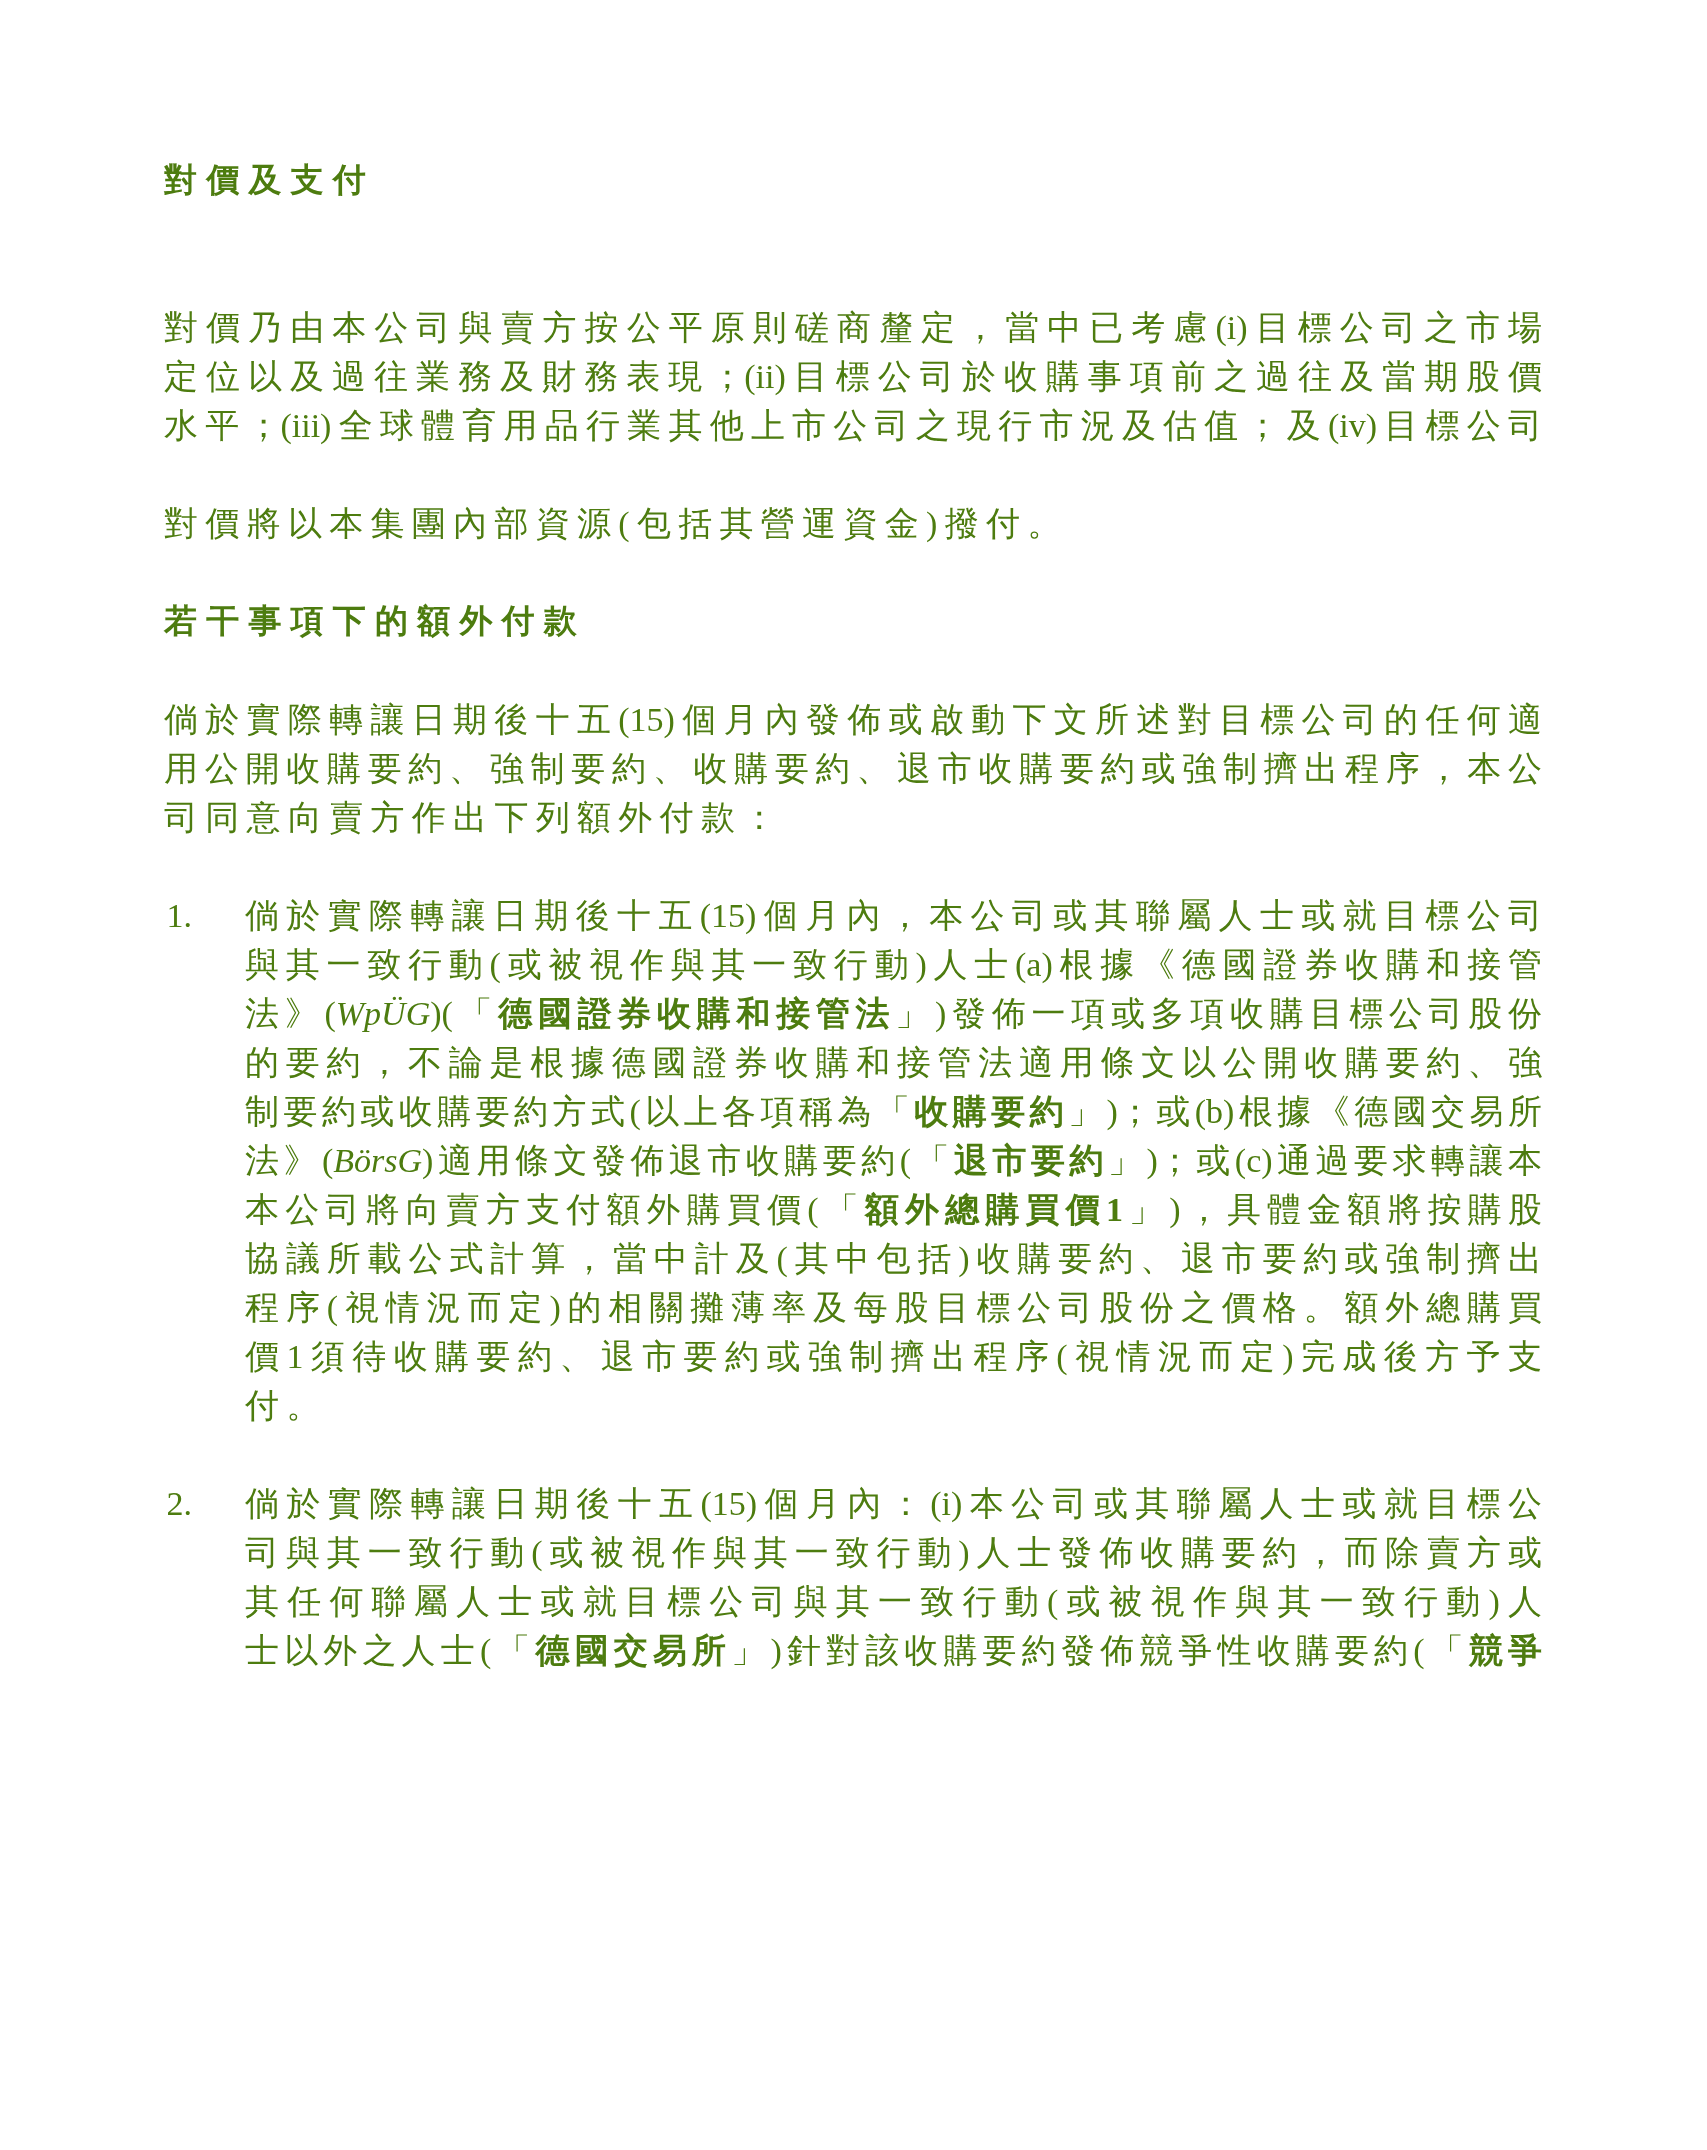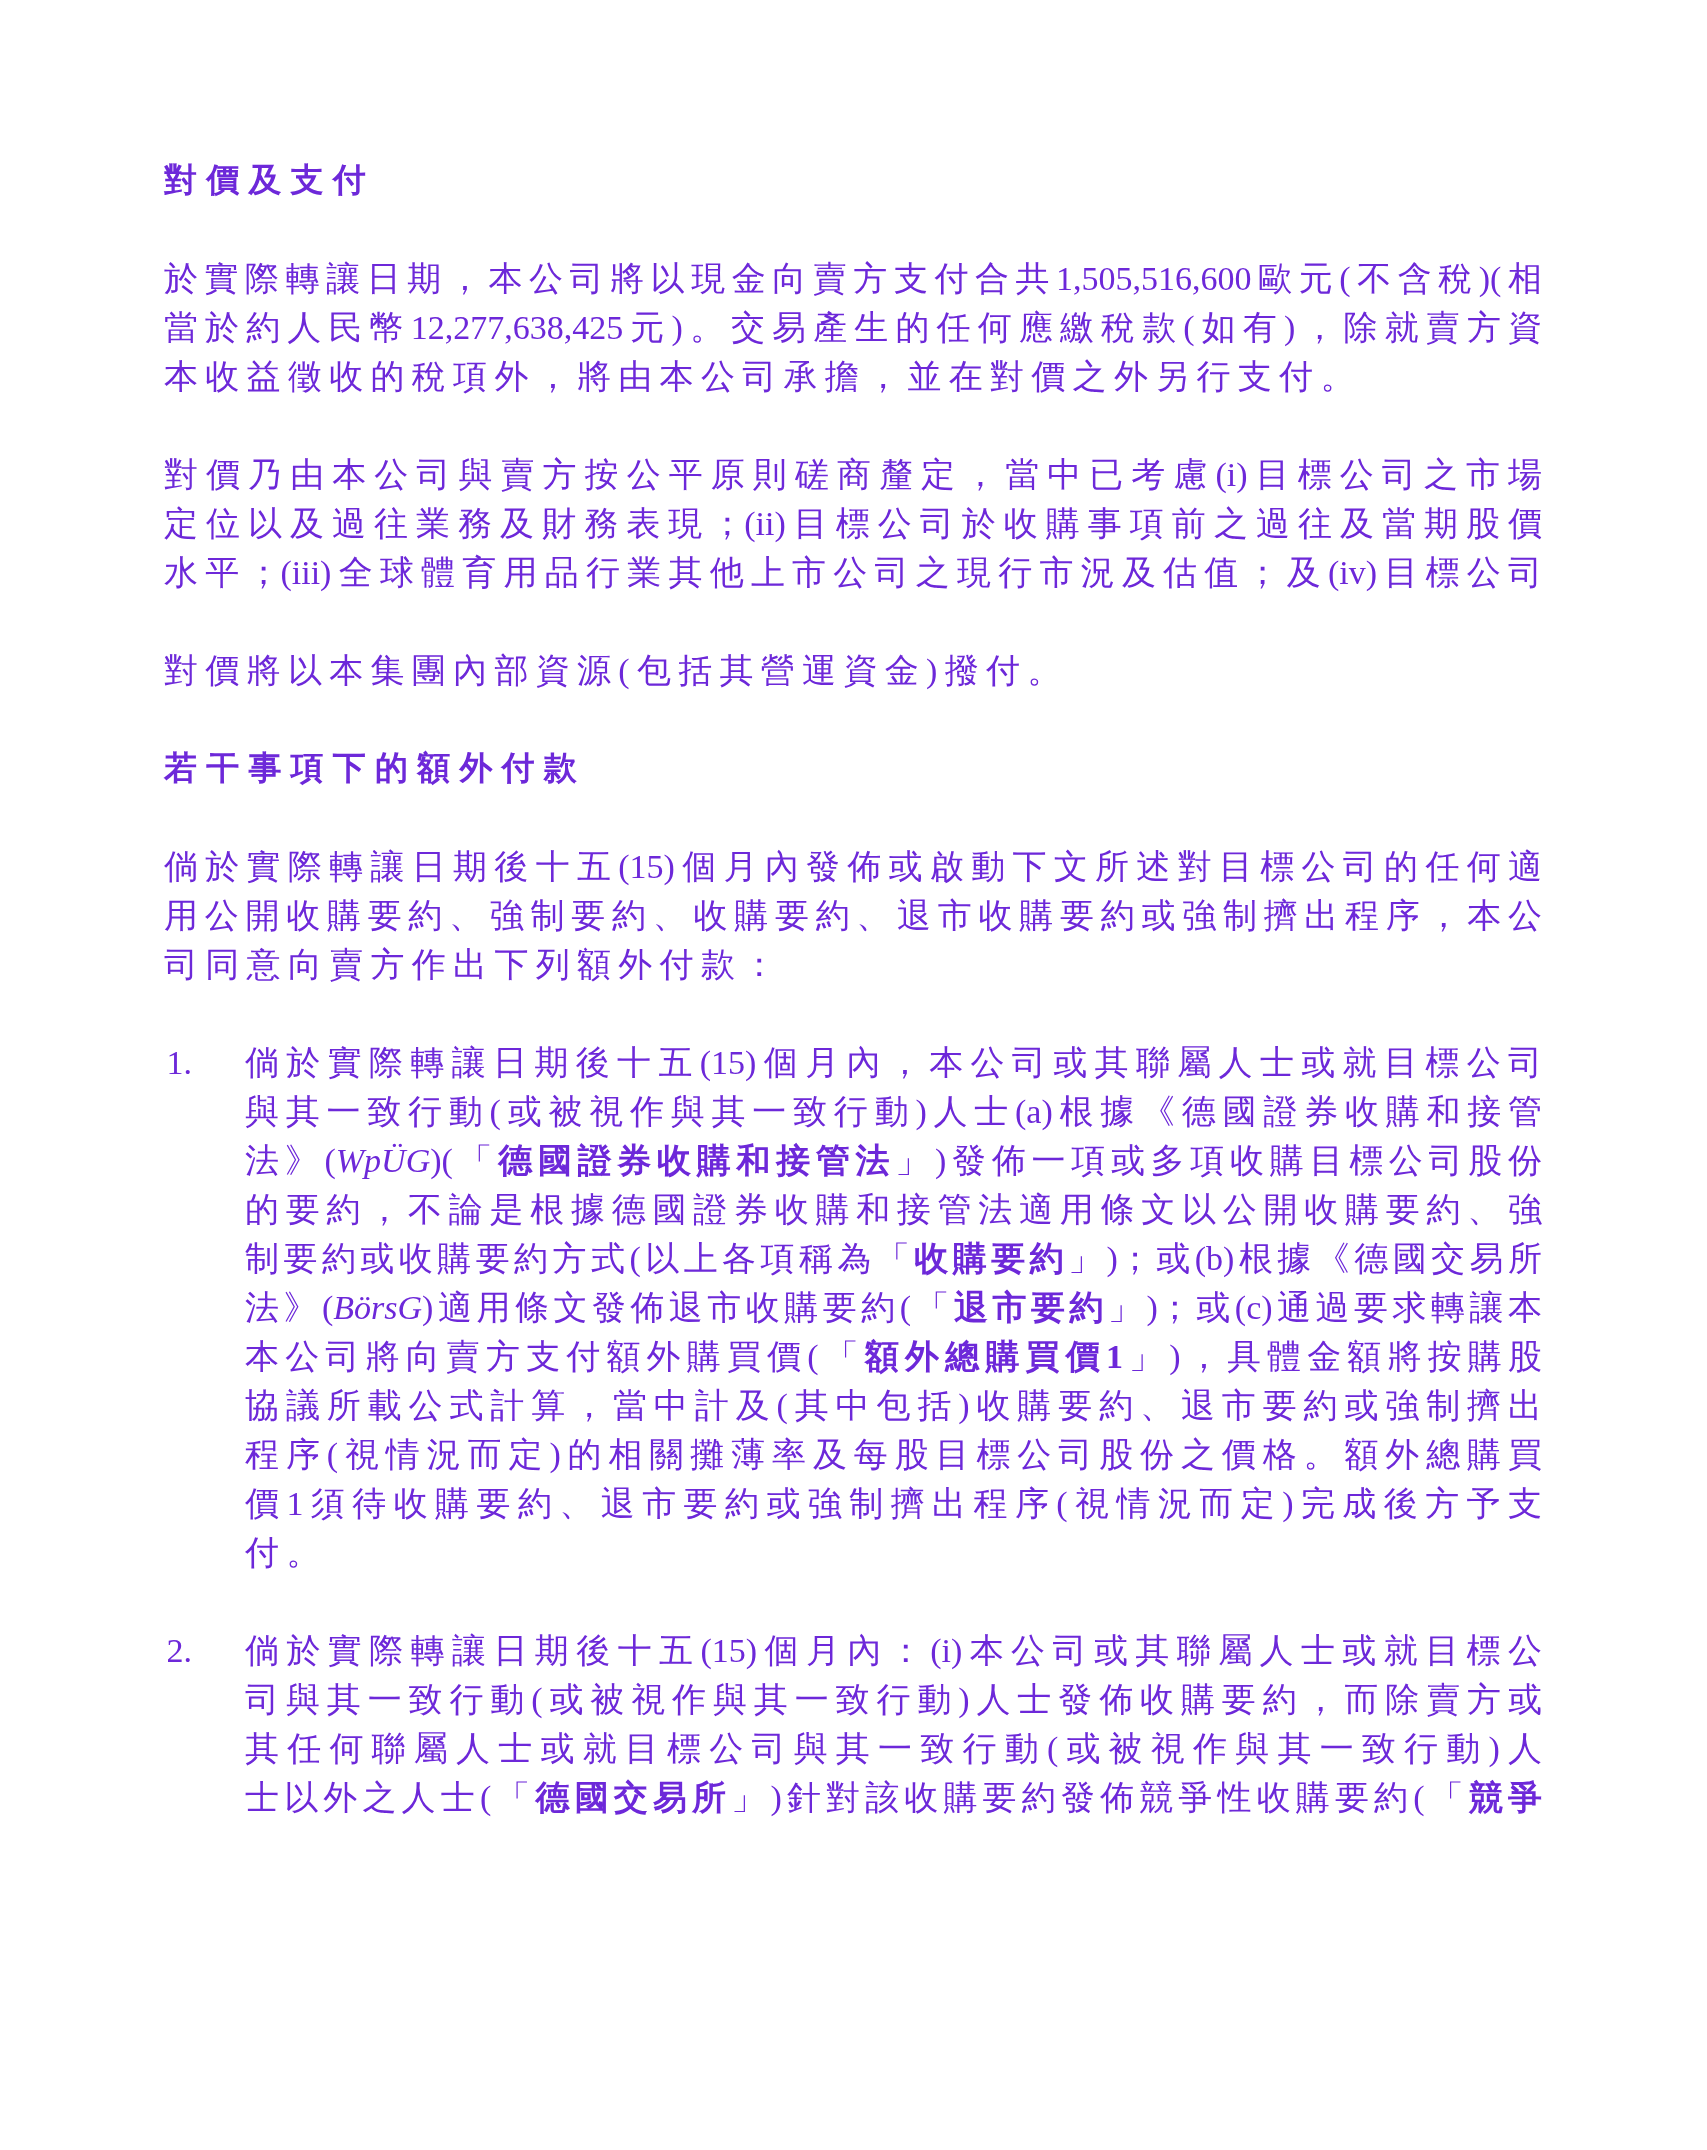--- a/index.html
+++ b/index.html
@@ -1,19 +1,19 @@
 <!DOCTYPE html>
 <html style="font-size:6.9px"><head>
   <meta charset="utf-8">
   <style>
     html, body { margin: 0; padding: 0; background: #ffffff; }
     body { width: 1707px; height: 2414px; position: relative; overflow: hidden; }
     .page {
       position: absolute; left: 164px; top: 156px; width: 1378px;
-      color: #6d28d9;
+      color: #4d7c0f;
       font-family: "Liberation Serif", "DejaVu Serif", serif;
       font-size: 34px;
     }
     .ln {
       height: 49px; line-height: 49px;
       text-align: justify; text-align-last: justify;
       overflow: visible; white-space: normal;
     }
     .ln.last { text-align: left; text-align-last: left; letter-spacing: 7.3px; }
     .heading {
@@ -32,25 +32,20 @@
     .i { font-style: italic; }
   </style>
 </head>
 <body>
 
 <div class="page">
 
   <div class="heading">對價及支付</div>
   <div class="gap"></div>
 
-  <div>
-    <div class="ln">於實際轉讓日期，本公司將以現金向賣方支付合共1,505,516,600歐元(不含稅)(相</div>
-    <div class="ln">當於約人民幣12,277,638,425元)。交易產生的任何應繳稅款(如有)，除就賣方資</div>
-    <div class="ln last">本收益徵收的稅項外，將由本公司承擔，並在對價之外另行支付。</div>
-  </div>
   <div class="gap"></div>
 
   <div>
     <div class="ln">對價乃由本公司與賣方按公平原則磋商釐定，當中已考慮(i)目標公司之市場</div>
     <div class="ln">定位以及過往業務及財務表現；(ii)目標公司於收購事項前之過往及當期股價</div>
     <div class="ln">水平；(iii)全球體育用品行業其他上市公司之現行市況及估值；及(iv)目標公司</div>
   </div>
   <div class="gap"></div>
 
   <div>

